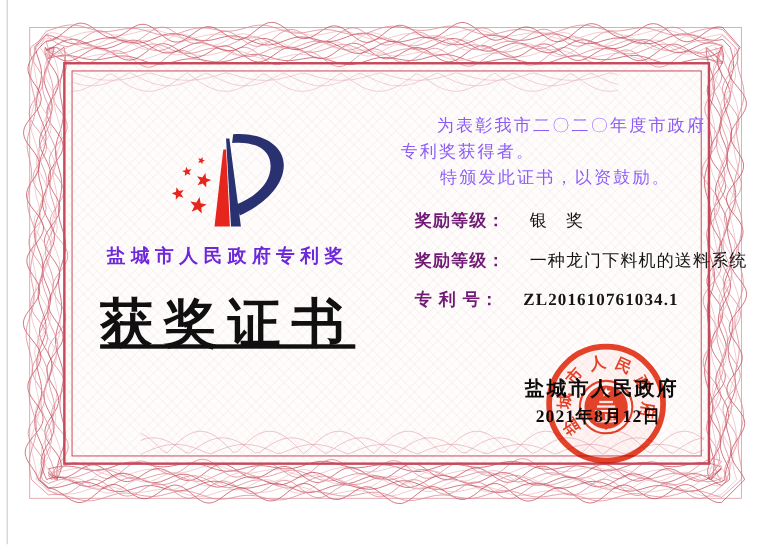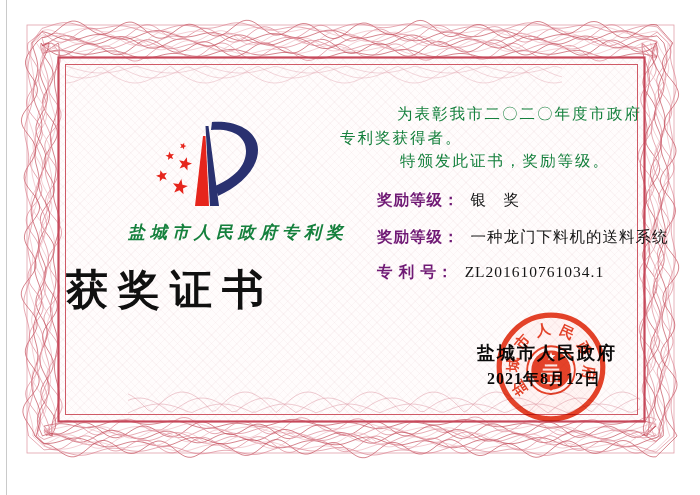--- a/index.html
+++ b/index.html
@@ -8,30 +8,30 @@
   .scan-edge{position:absolute;left:6px;top:0;width:1px;height:100%;
     background:rgba(150,150,150,.5);}
   .inner{position:absolute;left:59px;top:58px;width:585px;height:363px;background:
     repeating-linear-gradient(45deg, rgba(205,150,160,.07) 0 1px, transparent 1px 6px),
     repeating-linear-gradient(-45deg, rgba(205,150,160,.07) 0 1px, transparent 1px 6px),
     #fffcfc;}
   #gart,#logo,#sealsvg{position:absolute;}
   #gart{left:0;top:0;z-index:2;}
   #logo{left:146px;top:116px;z-index:3;}
   .abs{position:absolute;white-space:nowrap;z-index:3;}
-  .body-line{font-family:"Liberation Serif",serif;font-size:15.5px;letter-spacing:2px;color:#15803d;}
+  .body-line{font-family:"Liberation Serif",serif;font-size:15.5px;letter-spacing:2px;color:#8b5cf6;}
   .frow .lbl{font-weight:bold;font-size:15.5px;letter-spacing:1px;color:#701a75;}
   .frow .val{font-family:"Liberation Serif",serif;font-size:15.5px;letter-spacing:1px;
-    color:#141414;margin-left:11px;}
-  .patent-no{font-weight:normal;letter-spacing:.4px;}
-  .award-title{left:66px;top:221px;width:282px;text-align:right;font-weight:bold;
-    font-size:17px;letter-spacing:5px;color:#15803d;font-style:italic;}
-  .cert-title{left:66px;top:262px;width:282px;text-align:left;
-    font-family:"Liberation Serif",serif;font-weight:bold;font-size:42px;
-    letter-spacing:10px;color:#101010;}
+    color:#141414;margin-left:22px;}
+  .patent-no{font-weight:bold;letter-spacing:.4px;}
+  .award-title{left:66px;top:221px;width:282px;text-align:center;font-weight:bold;
+    font-size:17px;letter-spacing:5px;color:#6d28d9;}
+  .cert-title{left:66px;top:262px;width:282px;text-align:center;
+    font-family:"Liberation Serif",serif;font-weight:bold;font-size:48px;
+    letter-spacing:10px;color:#101010;text-decoration:underline;}
   .issuer{left:477px;top:341px;font-family:"Liberation Serif",serif;font-weight:bold;
     font-size:18px;letter-spacing:2px;color:#0c0c0c;}
   .date{left:487px;top:369px;font-family:"Liberation Serif",serif;font-weight:bold;
     font-size:16px;letter-spacing:1px;color:#0c0c0c;}
   .seal-wrap{position:absolute;left:494px;top:310px;width:114px;height:114px;
     mix-blend-mode:multiply;opacity:.93;z-index:4;}
 </style>
 </head>
 <body>
 
@@ -81,22 +81,22 @@
       </g>
     <polygon points="57,20 59.5,20 63,90 49,90" fill="#e6251c"></polygon>
     <polygon points="59.5,10 62.5,10 73,90 64,90" fill="#2a3170"></polygon>
     <path d="M66,6 C92,4 112,16 112,34 C112,53 94,70 72,80 L69,70 C88,62 100,50 100,35 C100,20 86,12 65,14 Z" fill="#2a3170"></path>
   </svg>
 
   <div class="abs award-title">盐城市人民政府专利奖</div>
   <div class="abs cert-title">获奖证书</div>
 
   <div class="abs body-line" style="left:397px;top:104px">为表彰我市二〇二〇年度市政府</div>
-  <div class="abs body-line" style="left:340px;top:128px">专利奖获得者。</div>
-  <div class="abs body-line" style="left:400px;top:151px">特颁发此证书，奖励等级。</div>
+  <div class="abs body-line" style="left:364px;top:128px">专利奖获得者。</div>
+  <div class="abs body-line" style="left:400px;top:151px">特颁发此证书，以资鼓励。</div>
 
   <div class="abs frow" style="left:377px;top:190px">
     <span class="lbl">奖励等级：</span><span class="val">银　奖</span>
   </div>
   <div class="abs frow" style="left:377px;top:227px">
     <span class="lbl">奖励等级：</span><span class="val">一种龙门下料机的送料系统</span>
   </div>
   <div class="abs frow" style="left:377px;top:262px">
     <span class="lbl">专 利 号：</span><span class="val patent-no">ZL201610761034.1</span>
   </div>

